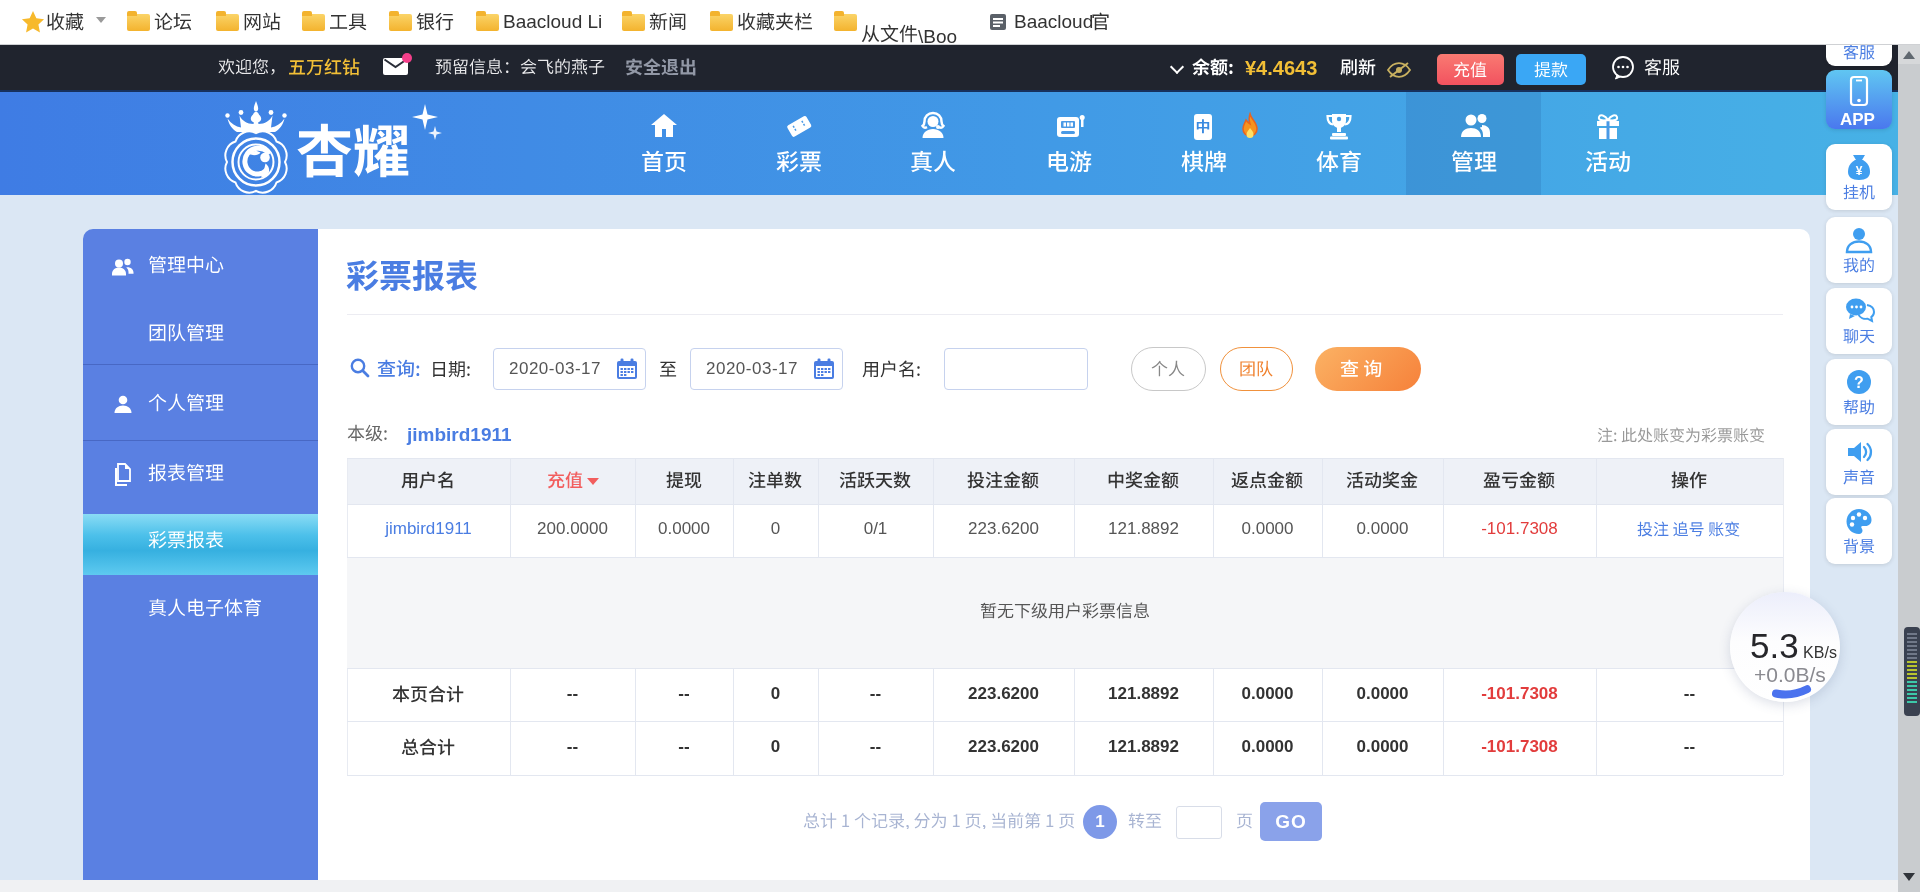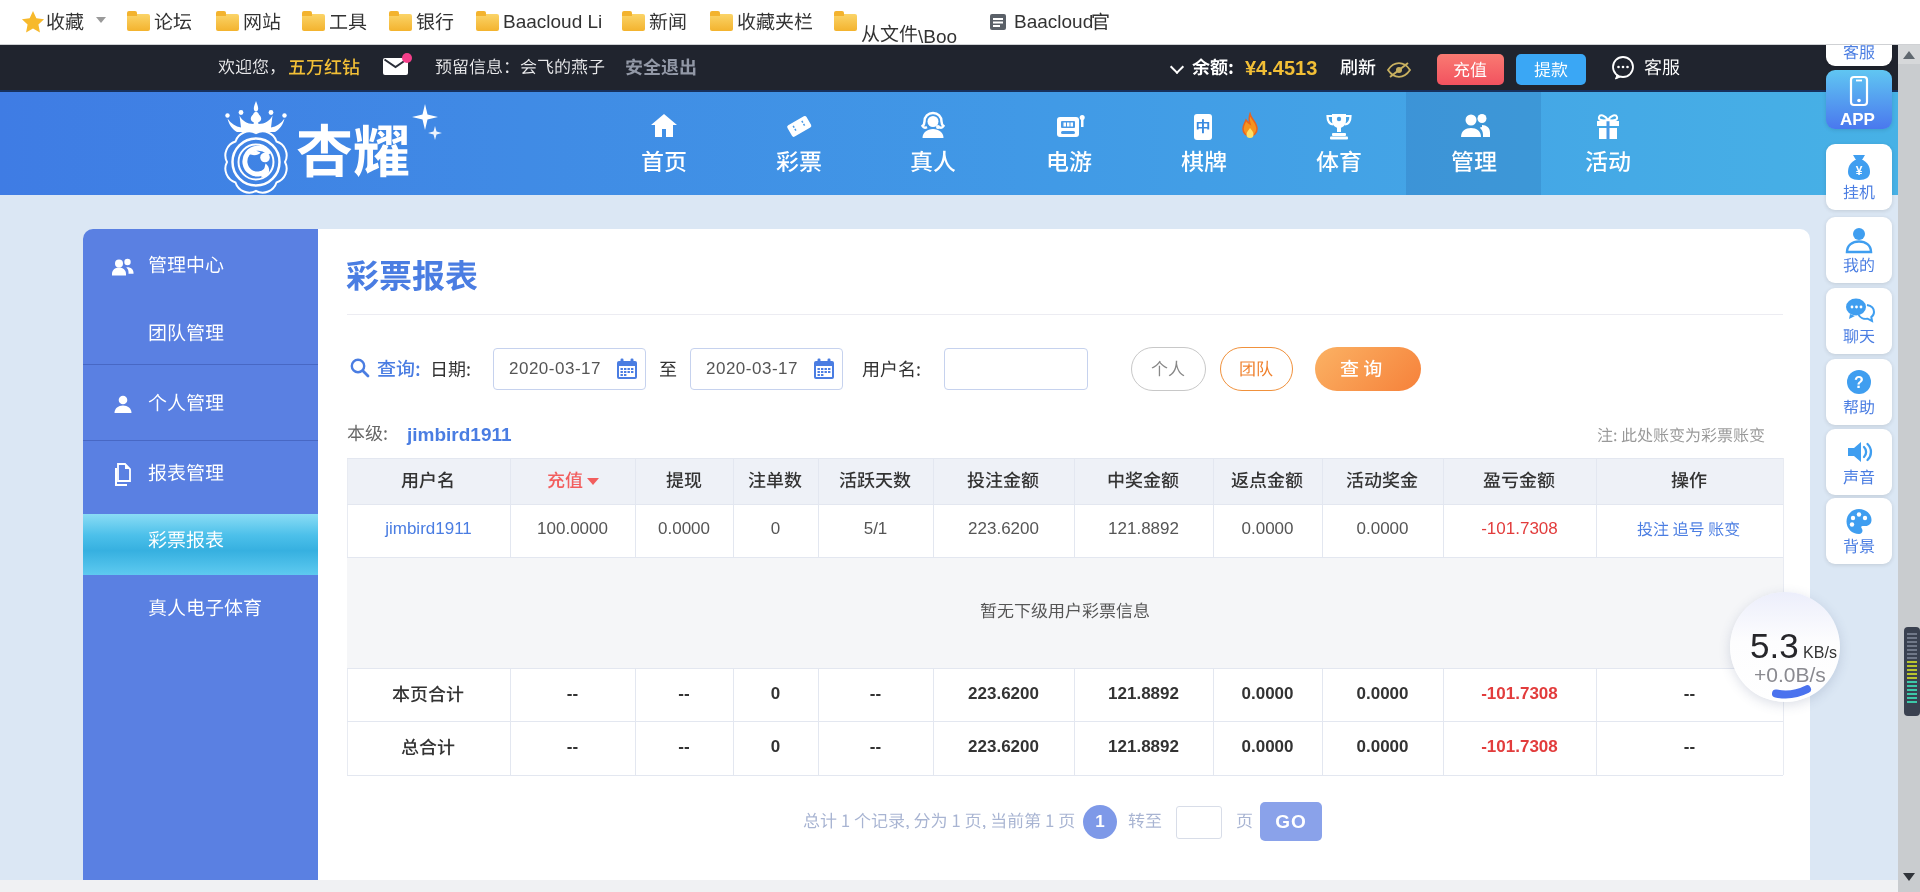--- a/index.html
+++ b/index.html
@@ -184,24 +184,24 @@
 <div class="abs" style="left:1346px;top:471px"><svg style="display:inline-block;vertical-align:baseline;" width="72" height="18" viewBox="0 -15.8 72 18.0">
       <path d="M1.6 -13.8C2.6 -13.2 4.2 -12.3 4.9 -11.8L5.9 -13.1C5.1 -13.6 3.6 -14.5 2.5 -15.0ZM0.7 -8.8C1.8 -8.2 3.3 -7.3 4.0 -6.8L5.0 -8.2C4.2 -8.7 2.7 -9.5 1.6 -10.0ZM1.1 0.1 2.5 1.3C3.6 -0.4 4.8 -2.6 5.7 -4.5L4.5 -5.6C3.4 -3.5 2.0 -1.2 1.1 0.1ZM5.8 -9.9V-8.3H10.9V-5.6H7.1V1.5H8.6V0.7H14.6V1.4H16.2V-5.6H12.5V-8.3H17.3V-9.9H12.5V-12.8C14.0 -13.0 15.4 -13.4 16.6 -13.8L15.2 -15.2C13.2 -14.4 9.7 -13.8 6.6 -13.5C6.8 -13.1 7.0 -12.5 7.1 -12.1C8.3 -12.2 9.6 -12.3 10.9 -12.5V-9.9ZM8.6 -0.8V-4.1H14.6V-0.8Z M19.5 -13.8V-12.2H26.5V-13.8ZM29.5 -14.9C29.5 -13.6 29.5 -12.4 29.4 -11.1H27.1V-9.5H29.4C29.2 -5.5 28.5 -2.0 26.1 0.2C26.6 0.5 27.1 1.1 27.4 1.5C30.0 -1.0 30.8 -5.0 31.0 -9.5H33.4C33.2 -3.4 33.0 -1.1 32.5 -0.6C32.3 -0.4 32.1 -0.3 31.8 -0.3C31.5 -0.3 30.6 -0.3 29.6 -0.4C29.9 0.1 30.1 0.8 30.2 1.2C31.1 1.3 32.1 1.3 32.6 1.2C33.2 1.2 33.6 1.0 34.0 0.4C34.6 -0.4 34.8 -3.0 35.1 -10.3C35.1 -10.6 35.1 -11.1 35.1 -11.1H31.1C31.1 -12.4 31.2 -13.6 31.2 -14.9ZM19.6 -0.6C20.1 -0.9 20.8 -1.1 25.6 -2.2L25.8 -1.2L27.3 -1.7C27.0 -2.9 26.2 -5.0 25.5 -6.6L24.2 -6.2C24.5 -5.4 24.8 -4.5 25.1 -3.7L21.3 -2.8C22.0 -4.4 22.6 -6.2 23.1 -8.0H26.9V-9.5H18.9V-8.0H21.3C20.9 -5.9 20.2 -3.9 19.9 -3.4C19.6 -2.7 19.4 -2.2 19.1 -2.1C19.3 -1.7 19.5 -0.9 19.6 -0.6Z M37.2 -13.6C37.8 -12.7 38.5 -11.6 38.8 -10.8L40.1 -11.6C39.8 -12.3 39.1 -13.4 38.4 -14.3ZM44.2 -6.2C44.1 -5.8 44.0 -5.4 44.0 -5.0H37.0V-3.5H43.5C42.7 -1.7 40.9 -0.5 36.7 0.1C37.0 0.4 37.4 1.1 37.5 1.5C42.0 0.8 44.0 -0.6 45.0 -2.6C46.4 -0.3 48.8 0.9 52.4 1.4C52.6 0.9 53.0 0.3 53.4 -0.1C49.9 -0.4 47.5 -1.5 46.3 -3.5H53.0V-5.0H45.7C45.8 -5.4 45.9 -5.8 45.9 -6.2ZM36.7 -8.7 37.4 -7.2 40.8 -9.1V-6.2H42.5V-15.2H40.8V-10.7C39.3 -9.9 37.8 -9.2 36.7 -8.7ZM46.7 -15.3C46.0 -13.9 44.5 -12.5 42.9 -11.7C43.2 -11.4 43.7 -10.8 44.0 -10.4C44.8 -10.9 45.6 -11.5 46.3 -12.2H51.0C50.5 -11.1 49.6 -10.2 48.5 -9.5C47.9 -10.1 47.1 -10.9 46.4 -11.5L45.2 -10.7C45.8 -10.2 46.6 -9.4 47.1 -8.8C45.9 -8.2 44.4 -7.9 42.8 -7.6C43.1 -7.3 43.5 -6.6 43.7 -6.2C48.2 -7.0 51.8 -8.9 53.2 -13.2L52.2 -13.7L51.9 -13.7H47.6C47.8 -14.0 48.1 -14.4 48.3 -14.7Z M57.4 -3.8C58.1 -2.8 58.8 -1.4 59.0 -0.6L60.5 -1.2C60.2 -2.1 59.5 -3.4 58.8 -4.4ZM67.0 -4.4C66.6 -3.4 65.8 -2.0 65.2 -1.1L66.5 -0.6C67.2 -1.4 68.0 -2.6 68.6 -3.8ZM62.9 -15.4C61.2 -12.7 57.9 -10.7 54.5 -9.7C54.9 -9.2 55.4 -8.6 55.6 -8.1C56.5 -8.4 57.4 -8.8 58.2 -9.2V-8.3H62.0V-6.1H56.1V-4.6H62.0V-0.5H55.2V1.0H70.8V-0.5H63.9V-4.6H69.9V-6.1H63.9V-8.3H67.7V-9.4C68.6 -8.9 69.5 -8.5 70.4 -8.2C70.7 -8.6 71.2 -9.3 71.6 -9.7C68.9 -10.5 65.8 -12.2 64.0 -14.0L64.5 -14.7ZM66.9 -9.9H59.4C60.8 -10.7 62.0 -11.7 63.0 -12.8C64.1 -11.7 65.4 -10.7 66.9 -9.9Z" fill="#333"></path>
     </svg></div>
 <div class="abs" style="left:1483px;top:471px"><svg style="display:inline-block;vertical-align:baseline;" width="72" height="18" viewBox="0 -15.8 72 18.0">
       <path d="M2.8 -4.8V-0.5H0.8V1.0H17.2V-0.5H15.2V-4.8ZM4.4 -0.5V-3.4H6.4V-0.5ZM7.9 -0.5V-3.4H10.0V-0.5ZM11.5 -0.5V-3.4H13.6V-0.5ZM5.2 -8.7C5.8 -8.4 6.5 -8.0 7.1 -7.6C6.4 -7.1 5.5 -6.6 4.5 -6.3C4.8 -6.1 5.3 -5.5 5.5 -5.1C6.6 -5.5 7.5 -6.1 8.3 -6.8C9.0 -6.4 9.6 -5.8 10.1 -5.4L11.1 -6.5C10.6 -6.9 10.0 -7.4 9.2 -7.9C9.9 -8.8 10.4 -9.9 10.7 -11.3L9.8 -11.6L9.5 -11.6H5.8C5.9 -12.0 6.0 -12.5 6.0 -13.0H11.8C11.6 -11.8 11.2 -10.6 11.0 -9.8H14.7C14.5 -8.1 14.3 -7.3 14.0 -7.0C13.9 -6.9 13.7 -6.9 13.4 -6.9C13.1 -6.9 12.2 -6.9 11.4 -7.0C11.6 -6.6 11.8 -6.0 11.9 -5.5C12.8 -5.5 13.6 -5.5 14.1 -5.5C14.7 -5.6 15.0 -5.7 15.4 -6.0C15.9 -6.5 16.2 -7.7 16.4 -10.5C16.5 -10.7 16.5 -11.2 16.5 -11.2H13.0C13.2 -12.2 13.5 -13.3 13.7 -14.4H1.4V-13.0H4.4C3.9 -9.8 2.8 -7.4 0.6 -6.0C0.9 -5.7 1.6 -5.1 1.8 -4.8C3.6 -6.1 4.7 -7.9 5.4 -10.3H8.9C8.7 -9.6 8.4 -9.1 8.0 -8.6C7.4 -9.0 6.8 -9.3 6.2 -9.6Z M20.2 -14.3V-12.7H33.8V-14.3ZM18.9 -10.0V-8.4H23.1C22.8 -6.8 22.4 -5.1 22.1 -3.9H31.4C31.1 -1.6 30.9 -0.5 30.5 -0.2C30.2 -0.0 30.0 0.0 29.5 0.0C28.9 0.0 27.3 -0.0 25.8 -0.1C26.2 0.3 26.5 1.0 26.5 1.5C27.9 1.5 29.3 1.6 30.0 1.5C30.9 1.5 31.4 1.4 31.9 0.9C32.6 0.3 32.9 -1.2 33.2 -4.7C33.2 -4.9 33.2 -5.4 33.2 -5.4H24.4C24.6 -6.4 24.8 -7.4 25.0 -8.4H35.0V-10.0Z M39.4 -3.8C40.1 -2.8 40.8 -1.4 41.0 -0.6L42.5 -1.2C42.2 -2.1 41.5 -3.4 40.8 -4.4ZM49.0 -4.4C48.6 -3.4 47.8 -2.0 47.2 -1.1L48.5 -0.6C49.2 -1.4 50.0 -2.6 50.6 -3.8ZM44.9 -15.4C43.2 -12.7 39.9 -10.7 36.5 -9.7C36.9 -9.2 37.4 -8.6 37.6 -8.1C38.5 -8.4 39.4 -8.8 40.2 -9.2V-8.3H44.0V-6.1H38.1V-4.6H44.0V-0.5H37.2V1.0H52.8V-0.5H45.9V-4.6H51.9V-6.1H45.9V-8.3H49.7V-9.4C50.6 -8.9 51.5 -8.5 52.4 -8.2C52.7 -8.6 53.2 -9.3 53.6 -9.7C50.9 -10.5 47.8 -12.2 46.0 -14.0L46.5 -14.7ZM48.9 -9.9H41.4C42.8 -10.7 44.0 -11.7 45.0 -12.8C46.1 -11.7 47.4 -10.7 48.9 -9.9Z M66.4 -8.7C66.3 -3.4 66.1 -1.0 62.1 0.4C62.4 0.7 62.8 1.2 63.0 1.6C67.4 0.0 67.7 -2.9 67.8 -8.7ZM67.3 -1.3C68.4 -0.5 69.9 0.7 70.7 1.5L71.6 0.3C70.8 -0.4 69.3 -1.6 68.2 -2.4ZM63.5 -10.9V-2.4H64.9V-9.6H69.2V-2.5H70.6V-10.9H67.3C67.5 -11.5 67.8 -12.1 68.0 -12.7H71.2V-14.1H63.3V-12.7H66.4C66.3 -12.1 66.0 -11.5 65.8 -10.9ZM57.7 -14.8C57.9 -14.4 58.1 -13.9 58.3 -13.4H55.0V-10.5H56.4V-12.1H61.4V-10.5H63.0V-13.4H60.1C59.9 -14.0 59.5 -14.6 59.3 -15.1ZM56.5 -7.3 57.7 -6.7C56.8 -6.1 55.7 -5.6 54.6 -5.3C54.8 -5.0 55.2 -4.2 55.2 -3.7L56.2 -4.1V1.4H57.7V0.8H60.5V1.3H62.0V-4.2H56.3C57.3 -4.6 58.3 -5.2 59.2 -5.9C60.3 -5.3 61.4 -4.7 62.0 -4.2L63.2 -5.4C62.5 -5.8 61.5 -6.4 60.4 -6.9C61.3 -7.8 62.0 -8.7 62.5 -9.8L61.6 -10.5L61.3 -10.4H58.7C58.9 -10.7 59.0 -11.0 59.2 -11.3L57.7 -11.6C57.1 -10.5 56.1 -9.1 54.6 -8.2C54.9 -8.0 55.3 -7.4 55.5 -7.1C56.4 -7.7 57.1 -8.4 57.7 -9.1H60.4C60.0 -8.6 59.5 -8.1 59.0 -7.6L57.6 -8.3ZM57.7 -0.5V-2.8H60.5V-0.5Z" fill="#333"></path>
     </svg></div>
 <div class="abs" style="left:1671px;top:471px"><svg style="display:inline-block;vertical-align:baseline;" width="36" height="18" viewBox="0 -15.8 36 18.0">
       <path d="M9.7 -13.2H13.5V-11.7H9.7ZM8.2 -14.5V-10.4H15.0V-14.5ZM7.8 -8.5H9.8V-6.8H7.8ZM13.4 -8.5H15.4V-6.8H13.4ZM2.7 -15.2V-11.7H0.8V-10.1H2.7V-6.4C1.9 -6.2 1.2 -5.9 0.6 -5.8L1.0 -4.1L2.7 -4.8V-0.4C2.7 -0.2 2.6 -0.1 2.4 -0.1C2.2 -0.1 1.7 -0.1 1.2 -0.1C1.4 0.3 1.6 1.0 1.6 1.4C2.6 1.4 3.2 1.3 3.7 1.1C4.1 0.8 4.3 0.4 4.3 -0.4V-5.3L6.0 -6.0L5.7 -7.5L4.3 -7.0V-10.1H5.9V-11.7H4.3V-15.2ZM6.2 -4.3V-2.9H9.9C8.7 -1.7 6.8 -0.7 5.0 -0.1C5.3 0.2 5.8 0.8 6.0 1.2C7.8 0.6 9.5 -0.5 10.8 -1.9V1.5H12.4V-1.9C13.5 -0.7 15.0 0.4 16.4 1.0C16.7 0.6 17.1 0.0 17.5 -0.3C15.9 -0.8 14.3 -1.8 13.3 -2.9H17.2V-4.3H12.4V-5.6H16.8V-9.7H12.0V-5.6H11.2V-9.7H6.5V-5.6H10.8V-4.3Z M27.4 -15.0C26.5 -12.4 25.1 -9.8 23.5 -8.1C23.9 -7.8 24.5 -7.2 24.8 -6.9C25.6 -7.9 26.5 -9.2 27.3 -10.6H28.3V1.5H30.0V-2.7H35.2V-4.3H30.0V-6.7H35.0V-8.3H30.0V-10.6H35.4V-12.2H28.1C28.4 -13.0 28.7 -13.8 29.0 -14.6ZM22.9 -15.1C21.9 -12.5 20.3 -9.8 18.5 -8.1C18.8 -7.7 19.3 -6.8 19.5 -6.4C20.0 -6.9 20.5 -7.5 21.0 -8.1V1.5H22.7V-10.8C23.4 -12.0 24.0 -13.3 24.5 -14.6Z" fill="#333"></path>
     </svg></div>
 <div class="abs" style="left:347px;top:519px;width:163px;text-align:center;font-size:17px;color:#4a7de2;font-weight:normal;letter-spacing:0">jimbird1911</div>
-<div class="abs" style="left:510px;top:519px;width:125px;text-align:center;font-size:17px;color:#555;font-weight:normal;letter-spacing:0">100.0000</div>
+<div class="abs" style="left:510px;top:519px;width:125px;text-align:center;font-size:17px;color:#555;font-weight:normal;letter-spacing:0">200.0000</div>
 <div class="abs" style="left:635px;top:519px;width:98px;text-align:center;font-size:17px;color:#555;font-weight:normal;letter-spacing:0">0.0000</div>
 <div class="abs" style="left:733px;top:519px;width:85px;text-align:center;font-size:17px;color:#555;font-weight:normal;letter-spacing:0">0</div>
-<div class="abs" style="left:818px;top:519px;width:115px;text-align:center;font-size:17px;color:#555;font-weight:normal;letter-spacing:0">5/1</div>
+<div class="abs" style="left:818px;top:519px;width:115px;text-align:center;font-size:17px;color:#555;font-weight:normal;letter-spacing:0">0/1</div>
 <div class="abs" style="left:933px;top:519px;width:141px;text-align:center;font-size:17px;color:#555;font-weight:normal;letter-spacing:0">223.6200</div>
 <div class="abs" style="left:1074px;top:519px;width:139px;text-align:center;font-size:17px;color:#555;font-weight:normal;letter-spacing:0">121.8892</div>
 <div class="abs" style="left:1213px;top:519px;width:109px;text-align:center;font-size:17px;color:#555;font-weight:normal;letter-spacing:0">0.0000</div>
 <div class="abs" style="left:1322px;top:519px;width:121px;text-align:center;font-size:17px;color:#555;font-weight:normal;letter-spacing:0">0.0000</div>
 <div class="abs" style="left:1443px;top:519px;width:153px;text-align:center;font-size:17px;color:#e23c3c;font-weight:normal;letter-spacing:0">-101.7308</div>
 <div class="abs" style="left:1637px;top:521px"><svg style="display:inline-block;vertical-align:baseline;" width="103" height="16" viewBox="0 -14.1 103 16.0">
       <path d="M2.9 -13.4V-10.2H0.7V-9.1H2.9V-5.6C2.0 -5.4 1.2 -5.1 0.5 -5.0L0.9 -3.8L2.9 -4.4V-0.2C2.9 -0.0 2.8 0.0 2.6 0.1C2.4 0.1 1.7 0.1 1.0 0.0C1.1 0.4 1.3 0.8 1.3 1.2C2.4 1.2 3.1 1.1 3.5 0.9C3.9 0.8 4.1 0.4 4.1 -0.2V-4.8L5.8 -5.3L5.6 -6.4L4.1 -5.9V-9.1H6.1V-10.2H4.1V-13.4ZM7.6 -12.9V-11.1C7.6 -10.0 7.3 -8.6 5.5 -7.6C5.7 -7.5 6.1 -7.0 6.3 -6.8C8.3 -7.9 8.7 -9.6 8.7 -11.1V-11.7H11.5V-9.2C11.5 -8.0 11.7 -7.5 12.9 -7.5C13.1 -7.5 14.0 -7.5 14.2 -7.5C14.5 -7.5 14.9 -7.5 15.1 -7.6C15.1 -7.9 15.0 -8.3 15.0 -8.6C14.8 -8.6 14.4 -8.5 14.2 -8.5C14.0 -8.5 13.2 -8.5 13.0 -8.5C12.7 -8.5 12.7 -8.7 12.7 -9.2V-12.9ZM12.6 -5.2C12.0 -4.0 11.1 -3.0 10.1 -2.2C9.1 -3.0 8.2 -4.1 7.6 -5.2ZM6.0 -6.4V-5.2H6.7L6.5 -5.2C7.1 -3.7 8.0 -2.5 9.1 -1.5C7.8 -0.7 6.3 -0.1 4.7 0.2C5.0 0.5 5.2 1.0 5.3 1.3C7.0 0.9 8.7 0.2 10.1 -0.7C11.3 0.2 12.8 0.9 14.6 1.3C14.7 1.0 15.1 0.5 15.3 0.2C13.7 -0.1 12.3 -0.7 11.1 -1.5C12.5 -2.6 13.6 -4.1 14.2 -6.1L13.4 -6.4L13.2 -6.4Z M17.5 -12.4C18.5 -11.9 19.9 -11.1 20.5 -10.6L21.2 -11.6C20.5 -12.1 19.2 -12.8 18.2 -13.2ZM16.7 -8.0C17.7 -7.5 19.0 -6.7 19.6 -6.2L20.3 -7.2C19.6 -7.7 18.3 -8.4 17.3 -8.8ZM17.1 0.3 18.1 1.1C19.1 -0.4 20.2 -2.4 21.1 -4.1L20.2 -4.9C19.3 -3.1 18.0 -0.9 17.1 0.3ZM24.8 -13.1C25.3 -12.3 25.9 -11.2 26.1 -10.4L27.3 -10.9C27.0 -11.6 26.4 -12.7 25.9 -13.5ZM21.3 -10.4V-9.2H25.6V-5.6H22.0V-4.5H25.6V-0.4H20.8V0.8H31.4V-0.4H26.8V-4.5H30.4V-5.6H26.8V-9.2H31.0V-10.4Z M36.8 -12.3C37.6 -11.5 38.7 -10.4 39.1 -9.8L40.1 -10.5C39.6 -11.2 38.5 -12.2 37.7 -12.9ZM41.9 -11.8V-1.4L43.0 -1.4H49.9V-6.0H43.0V-7.6H49.3V-11.8H45.7C45.9 -12.2 46.1 -12.8 46.4 -13.3L45.0 -13.5C44.9 -13.0 44.7 -12.4 44.5 -11.8ZM43.0 -10.8H48.1V-8.6H43.0ZM43.0 -5.0H48.7V-2.4H43.0ZM39.8 -7.8H36.3V-6.7H38.6V-1.5C37.9 -1.2 37.1 -0.6 36.3 0.1L37.1 1.2C37.9 0.3 38.7 -0.5 39.2 -0.5C39.5 -0.5 40.0 -0.1 40.6 0.3C41.6 0.8 43.0 1.0 44.8 1.0C46.5 1.0 49.4 0.9 50.8 0.8C50.8 0.5 51.0 -0.1 51.1 -0.4C49.4 -0.2 46.8 -0.1 44.9 -0.1C43.2 -0.1 41.8 -0.2 40.8 -0.8C40.4 -1.0 40.0 -1.3 39.8 -1.4Z M55.7 -11.7H63.4V-9.5H55.7ZM54.5 -12.8V-8.5H64.6V-12.8ZM52.6 -7.0V-5.9H55.9C55.6 -4.9 55.2 -3.8 54.8 -3.1H63.2C62.9 -1.2 62.6 -0.3 62.2 0.0C62.0 0.1 61.8 0.2 61.4 0.2C61.0 0.2 59.8 0.1 58.7 0.0C58.9 0.4 59.1 0.8 59.1 1.2C60.2 1.2 61.3 1.3 61.8 1.2C62.4 1.2 62.8 1.1 63.2 0.8C63.8 0.3 64.2 -0.9 64.6 -3.6C64.6 -3.8 64.6 -4.1 64.6 -4.1H56.6L57.2 -5.9H66.5V-7.0Z M74.6 -10.7V-6.1C74.6 -4.0 74.4 -1.1 71.8 0.5C72.0 0.6 72.3 1.0 72.4 1.2C75.2 -0.7 75.5 -3.7 75.5 -6.1V-10.7ZM75.2 -2.1C75.9 -1.2 76.8 0.0 77.1 0.8L77.9 0.1C77.5 -0.6 76.6 -1.8 75.9 -2.6ZM72.5 -12.7V-2.8H73.5V-11.7H76.6V-2.9H77.5V-12.7ZM84.6 -12.7C83.8 -11.1 82.5 -9.6 81.0 -8.6C81.3 -8.4 81.7 -7.9 81.9 -7.7C83.3 -8.8 84.8 -10.6 85.7 -12.4ZM79.2 1.4C79.4 1.2 79.9 1.0 83.0 -0.3C82.9 -0.6 82.9 -1.0 82.9 -1.4L80.5 -0.5V-6.1H81.8C82.5 -3.1 83.9 -0.5 85.8 0.9C86.0 0.6 86.4 0.2 86.6 0.0C84.8 -1.2 83.6 -3.5 82.9 -6.1H86.3V-7.2H80.5V-13.1H79.4V-7.2H78.0V-6.1H79.4V-0.7C79.4 -0.0 79.0 0.3 78.7 0.4C78.9 0.6 79.1 1.1 79.2 1.4Z M90.7 -10.1C90.3 -8.9 89.5 -7.8 88.6 -7.0C88.8 -6.9 89.3 -6.5 89.5 -6.4C90.4 -7.2 91.3 -8.5 91.8 -9.8ZM98.2 -9.5C99.2 -8.5 100.4 -7.2 100.9 -6.3L101.9 -7.0C101.3 -7.8 100.2 -9.1 99.1 -10.0ZM94.1 -13.3C94.4 -12.8 94.7 -12.3 94.9 -11.8H88.3V-10.7H92.7V-5.9H93.9V-10.7H96.4V-5.9H97.6V-10.7H102.0V-11.8H96.2C96.0 -12.3 95.6 -13.1 95.2 -13.6ZM89.3 -5.4V-4.4H90.6C91.4 -3.1 92.6 -2.0 94.0 -1.2C92.2 -0.5 90.1 -0.0 88.0 0.3C88.2 0.5 88.5 1.0 88.6 1.3C90.9 0.9 93.2 0.4 95.2 -0.5C97.0 0.4 99.3 1.0 101.8 1.3C101.9 1.0 102.2 0.5 102.5 0.3C100.2 0.0 98.1 -0.5 96.4 -1.2C98.0 -2.1 99.4 -3.4 100.3 -4.9L99.6 -5.5L99.4 -5.4ZM91.9 -4.4H98.5C97.7 -3.3 96.5 -2.4 95.2 -1.7C93.8 -2.4 92.7 -3.3 91.9 -4.4Z" fill="#4a7de2"></path>
     </svg></div>
 <div class="abs" style="left:980px;top:602px"><svg style="display:inline-block;vertical-align:baseline;" width="170" height="17" viewBox="0 -15.0 170 17.0">
       <path d="M9.6 -13.1V-10.6C9.6 -9.2 9.5 -7.4 8.4 -6.0C8.7 -5.9 9.1 -5.5 9.4 -5.3C10.3 -6.5 10.6 -8.0 10.7 -9.4H13.0V-5.4H14.2V-9.4H16.2V-10.5H10.7V-10.6V-12.3C12.5 -12.4 14.4 -12.7 15.7 -13.1L15.0 -14.0C13.7 -13.6 11.5 -13.3 9.6 -13.1ZM4.2 -1.7H12.8V-0.3H4.2ZM4.2 -2.6V-4.0H12.8V-2.6ZM3.0 -5.0V1.4H4.2V0.8H12.8V1.3H14.1V-5.0ZM0.9 -7.5 1.0 -6.4 4.9 -6.9V-5.3H6.1V-7.0L8.7 -7.3L8.7 -8.3L6.1 -8.0V-9.3H8.8V-10.3H6.1V-11.4H4.9V-10.3H2.8C3.2 -10.9 3.7 -11.5 4.1 -12.1H8.8V-13.1H4.8L5.3 -14.0L4.0 -14.3C3.8 -13.9 3.6 -13.5 3.4 -13.1H0.9V-12.1H2.8C2.4 -11.6 2.1 -11.1 2.0 -10.9C1.7 -10.5 1.4 -10.3 1.1 -10.2C1.3 -9.9 1.4 -9.3 1.5 -9.0C1.7 -9.2 2.2 -9.3 2.9 -9.3H4.9V-7.9Z M18.9 -13.1V-11.9H24.6C24.5 -10.7 24.5 -9.4 24.3 -8.1H17.9V-6.9H24.0C23.3 -3.9 21.7 -1.2 17.7 0.3C18.0 0.6 18.4 1.0 18.5 1.4C22.9 -0.4 24.6 -3.5 25.3 -6.9H25.7V-1.0C25.7 0.5 26.2 1.0 27.9 1.0C28.3 1.0 30.7 1.0 31.1 1.0C32.7 1.0 33.2 0.3 33.3 -2.5C32.9 -2.6 32.4 -2.8 32.1 -3.0C32.0 -0.7 31.9 -0.3 31.0 -0.3C30.5 -0.3 28.5 -0.3 28.1 -0.3C27.2 -0.3 27.0 -0.4 27.0 -1.0V-6.9H33.2V-8.1H25.6C25.7 -9.4 25.8 -10.7 25.9 -11.9H32.2V-13.1Z M34.9 -13.0V-11.7H41.5V1.3H42.8V-7.7C44.8 -6.6 47.1 -5.2 48.3 -4.2L49.2 -5.4C47.8 -6.4 45.1 -8.0 43.1 -9.0L42.8 -8.7V-11.7H50.1V-13.0Z M51.7 -1.0 52.0 0.3C53.6 -0.3 55.8 -1.1 57.8 -1.9L57.5 -3.0C55.4 -2.2 53.2 -1.4 51.7 -1.0ZM57.8 -13.2V-12.0H59.7C59.5 -6.5 58.9 -2.1 56.6 0.6C56.9 0.8 57.5 1.2 57.7 1.4C59.2 -0.5 60.0 -3.0 60.4 -6.0C61.0 -4.6 61.7 -3.3 62.6 -2.2C61.5 -1.1 60.3 -0.2 59.0 0.4C59.3 0.6 59.7 1.1 59.9 1.4C61.1 0.8 62.3 -0.1 63.3 -1.2C64.3 -0.2 65.3 0.7 66.6 1.3C66.7 1.0 67.1 0.5 67.4 0.3C66.2 -0.3 65.1 -1.1 64.1 -2.2C65.3 -3.8 66.2 -5.8 66.7 -8.3L65.9 -8.6L65.7 -8.5H64.0C64.4 -9.9 64.9 -11.7 65.3 -13.2ZM61.0 -12.0H63.7C63.3 -10.4 62.8 -8.6 62.3 -7.4H65.3C64.8 -5.8 64.2 -4.4 63.3 -3.2C62.2 -4.7 61.3 -6.6 60.7 -8.5C60.8 -9.6 60.9 -10.8 61.0 -12.0ZM51.9 -7.2C52.2 -7.3 52.6 -7.4 54.8 -7.7C54.0 -6.6 53.3 -5.7 53.0 -5.3C52.4 -4.7 52.0 -4.2 51.6 -4.2C51.8 -3.9 52.0 -3.3 52.0 -3.0C52.4 -3.3 53.0 -3.5 57.5 -4.9C57.5 -5.1 57.4 -5.6 57.4 -5.9L54.1 -5.0C55.4 -6.5 56.6 -8.3 57.7 -10.1L56.6 -10.7C56.3 -10.1 55.9 -9.5 55.5 -8.8L53.3 -8.6C54.3 -10.1 55.3 -12.0 56.1 -13.8L54.9 -14.3C54.2 -12.2 52.9 -10.0 52.5 -9.4C52.1 -8.9 51.9 -8.5 51.5 -8.4C51.7 -8.1 51.9 -7.4 51.9 -7.2Z M70.6 -13.1V-6.9C70.6 -4.5 70.4 -1.5 68.5 0.6C68.8 0.8 69.3 1.2 69.5 1.4C70.8 0.0 71.4 -2.0 71.7 -3.9H75.9V1.2H77.2V-3.9H81.8V-0.4C81.8 -0.1 81.7 0.0 81.4 0.1C81.0 0.1 79.9 0.1 78.7 0.0C78.9 0.4 79.1 0.9 79.1 1.3C80.7 1.3 81.7 1.3 82.3 1.1C82.9 0.9 83.1 0.5 83.1 -0.4V-13.1ZM71.9 -11.9H75.9V-9.1H71.9ZM81.8 -11.9V-9.1H77.2V-11.9ZM71.9 -7.9H75.9V-5.1H71.8C71.8 -5.7 71.9 -6.3 71.9 -6.9ZM81.8 -7.9V-5.1H77.2V-7.9Z M89.2 -10.5H98.1V-7.0H89.2L89.2 -7.9ZM92.5 -14.0C92.8 -13.3 93.2 -12.3 93.4 -11.6H87.9V-7.9C87.9 -5.4 87.7 -1.8 85.6 0.7C85.9 0.8 86.4 1.2 86.7 1.5C88.3 -0.6 88.9 -3.4 89.1 -5.8H98.1V-4.7H99.4V-11.6H94.0L94.8 -11.9C94.6 -12.5 94.1 -13.6 93.7 -14.4Z M110.9 -14.1C109.0 -13.5 105.6 -13.1 102.8 -12.8C103.0 -12.5 103.2 -12.1 103.2 -11.8C106.0 -12.0 109.5 -12.4 111.7 -13.0ZM103.3 -10.6C104.0 -9.8 104.6 -8.7 104.8 -7.9L105.9 -8.4C105.6 -9.1 105.0 -10.3 104.3 -11.1ZM106.4 -11.2C106.8 -10.4 107.3 -9.3 107.5 -8.5L108.5 -8.9C108.4 -9.6 107.9 -10.7 107.4 -11.6ZM110.4 -11.6C110.1 -10.6 109.4 -9.2 108.9 -8.3L109.9 -7.9C110.4 -8.8 111.1 -10.1 111.7 -11.3ZM116.4 -14.0C115.4 -12.7 113.6 -11.3 112.1 -10.5C112.4 -10.3 112.8 -9.9 113.0 -9.6C114.6 -10.5 116.5 -12.0 117.6 -13.5ZM116.9 -9.3C115.8 -7.9 113.8 -6.5 112.2 -5.7C112.5 -5.4 112.9 -5.0 113.1 -4.7C114.9 -5.7 116.8 -7.2 118.1 -8.8ZM117.2 -4.5C116.0 -2.5 113.7 -0.7 111.2 0.3C111.6 0.6 111.9 1.0 112.1 1.4C114.7 0.2 117.1 -1.7 118.5 -4.0ZM108.2 -5.3H108.2L108.2 -5.3ZM106.9 -8.3V-6.5H103.0V-5.3H106.6C105.6 -3.6 103.9 -1.9 102.5 -1.0C102.7 -0.7 103.1 -0.2 103.2 0.1C104.5 -0.8 105.9 -2.3 106.9 -3.8V1.3H108.2V-4.1C109.2 -3.3 110.1 -2.2 110.6 -1.4L111.5 -2.3C110.9 -3.1 109.7 -4.4 108.4 -5.3H111.7V-6.5H108.2V-8.3Z M130.0 -1.8C131.4 -1.0 133.2 0.2 134.0 1.0L135.0 0.2C134.1 -0.6 132.3 -1.7 130.9 -2.5ZM122.0 -6.2V-5.2H133.1V-6.2ZM123.6 -2.5C122.7 -1.4 121.2 -0.4 119.7 0.2C120.0 0.4 120.5 0.9 120.7 1.1C122.1 0.3 123.8 -0.9 124.8 -2.1ZM119.9 -4.0V-2.9H126.9V-0.0C126.9 0.2 126.8 0.2 126.6 0.2C126.3 0.3 125.5 0.3 124.6 0.2C124.7 0.6 124.9 1.0 125.0 1.4C126.2 1.4 127.0 1.4 127.5 1.2C128.0 1.0 128.2 0.7 128.2 0.0V-2.9H135.1V-4.0ZM121.1 -11.2V-7.3H134.0V-11.2H130.0V-12.5H134.8V-13.6H120.1V-12.5H124.9V-11.2ZM126.1 -12.5H128.8V-11.2H126.1ZM122.3 -10.3H124.9V-8.3H122.3ZM126.1 -10.3H128.8V-8.3H126.1ZM130.0 -10.3H132.7V-8.3H130.0Z M142.5 -9.0V-8.0H150.8V-9.0ZM142.5 -6.6V-5.6H150.8V-6.6ZM141.3 -11.5V-10.4H152.1V-11.5ZM145.2 -13.9C145.7 -13.1 146.2 -12.2 146.4 -11.6L147.5 -12.1C147.3 -12.7 146.8 -13.6 146.3 -14.3ZM142.3 -4.1V1.4H143.4V0.7H149.8V1.3H150.9V-4.1ZM143.4 -0.4V-3.1H149.8V-0.4ZM140.4 -14.2C139.5 -11.6 138.1 -9.1 136.5 -7.4C136.8 -7.1 137.1 -6.5 137.3 -6.2C137.8 -6.9 138.4 -7.6 138.9 -8.4V1.4H140.0V-10.5C140.6 -11.6 141.1 -12.7 141.5 -13.9Z M157.5 -9.4H165.4V-8.0H157.5ZM157.5 -7.0H165.4V-5.6H157.5ZM157.5 -11.7H165.4V-10.3H157.5ZM157.5 -3.4V-0.7C157.5 0.7 158.0 1.1 160.0 1.1C160.4 1.1 163.4 1.1 163.9 1.1C165.5 1.1 165.9 0.5 166.1 -1.6C165.8 -1.7 165.2 -1.9 164.9 -2.1C164.8 -0.4 164.7 -0.1 163.8 -0.1C163.1 -0.1 160.5 -0.1 160.0 -0.1C158.9 -0.1 158.7 -0.2 158.7 -0.7V-3.4ZM166.0 -3.3C166.8 -2.2 167.6 -0.7 167.9 0.2L169.1 -0.3C168.7 -1.3 167.9 -2.7 167.1 -3.7ZM155.5 -3.5C155.1 -2.4 154.4 -0.9 153.8 0.0L154.9 0.6C155.6 -0.4 156.2 -1.9 156.6 -3.0ZM160.1 -4.1C161.0 -3.3 162.0 -2.1 162.4 -1.4L163.4 -2.0C163.0 -2.8 162.0 -3.8 161.1 -4.6H166.7V-12.7H161.6C161.9 -13.1 162.1 -13.7 162.4 -14.2L160.9 -14.5C160.8 -14.0 160.5 -13.3 160.3 -12.7H156.3V-4.6H161.0Z" fill="#555"></path>
@@ -315,21 +315,21 @@
 <div style="position:absolute;left:435px;top:58px;z-index:21"><svg style="display:inline-block;vertical-align:baseline;" width="170" height="17" viewBox="0 -15.0 170 17.0">
       <path d="M11.4 -8.4V-5.0C11.4 -3.3 11.0 -1.0 7.0 0.4C7.3 0.6 7.6 1.0 7.8 1.3C12.1 -0.3 12.6 -2.9 12.6 -5.0V-8.4ZM12.3 -1.5C13.4 -0.6 14.8 0.6 15.4 1.3L16.3 0.4C15.6 -0.3 14.2 -1.5 13.2 -2.3ZM1.5 -10.3C2.5 -9.6 3.9 -8.7 4.8 -8.0H0.6V-6.9H3.5V-0.2C3.5 0.1 3.4 0.1 3.1 0.1C2.9 0.1 2.1 0.1 1.2 0.1C1.4 0.5 1.6 1.0 1.6 1.3C2.8 1.3 3.6 1.3 4.0 1.1C4.5 0.9 4.7 0.5 4.7 -0.1V-6.9H6.5C6.2 -5.9 5.8 -5.0 5.5 -4.4L6.5 -4.1C7.0 -5.0 7.5 -6.5 7.9 -7.8L7.1 -8.0L7.0 -8.0H5.8L6.1 -8.4C5.7 -8.7 5.2 -9.1 4.6 -9.6C5.6 -10.5 6.7 -11.8 7.4 -13.0L6.6 -13.5L6.4 -13.5H1.0V-12.3H5.6C5.0 -11.6 4.4 -10.7 3.7 -10.2L2.2 -11.2ZM8.5 -10.7V-2.6H9.7V-9.5H14.4V-2.6H15.6V-10.7H12.3L12.9 -12.4H16.3V-13.5H7.9V-12.4H11.5C11.4 -11.8 11.2 -11.2 11.1 -10.7Z M21.1 -2.1H24.9V-0.3H21.1ZM21.1 -3.1V-4.7H24.9V-3.1ZM30.0 -2.1V-0.3H26.1V-2.1ZM30.0 -3.1H26.1V-4.7H30.0ZM19.9 -5.8V1.4H21.1V0.7H30.0V1.3H31.3V-5.8ZM25.5 -13.3V-12.2H27.5C27.3 -9.9 26.6 -8.2 24.4 -7.2C24.7 -7.0 25.0 -6.5 25.1 -6.3C27.7 -7.5 28.4 -9.5 28.7 -12.2H31.3C31.2 -9.4 31.0 -8.3 30.8 -8.0C30.7 -7.8 30.5 -7.8 30.3 -7.8C30.0 -7.8 29.3 -7.8 28.6 -7.9C28.7 -7.5 28.9 -7.1 28.9 -6.7C29.7 -6.7 30.4 -6.7 30.8 -6.7C31.3 -6.8 31.6 -6.9 31.8 -7.2C32.2 -7.7 32.4 -9.1 32.6 -12.8C32.6 -13.0 32.6 -13.3 32.6 -13.3ZM19.0 -6.7C19.3 -6.9 19.9 -7.1 23.7 -8.1C23.9 -7.8 24.0 -7.4 24.1 -7.1L25.2 -7.6C24.9 -8.6 24.0 -10.1 23.2 -11.3L22.2 -10.9C22.5 -10.3 22.9 -9.7 23.2 -9.1L20.2 -8.4V-12.1C21.8 -12.4 23.4 -12.8 24.7 -13.3L23.8 -14.3C22.6 -13.7 20.7 -13.2 19.0 -12.8V-9.1C19.0 -8.3 18.6 -7.9 18.3 -7.7C18.5 -7.4 18.9 -7.0 19.0 -6.7Z M40.5 -9.0V-8.0H48.8V-9.0ZM40.5 -6.6V-5.6H48.8V-6.6ZM39.3 -11.5V-10.4H50.1V-11.5ZM43.2 -13.9C43.7 -13.1 44.2 -12.2 44.4 -11.6L45.5 -12.1C45.3 -12.7 44.8 -13.6 44.3 -14.3ZM40.3 -4.1V1.4H41.4V0.7H47.8V1.3H48.9V-4.1ZM41.4 -0.4V-3.1H47.8V-0.4ZM38.4 -14.2C37.5 -11.6 36.1 -9.1 34.5 -7.4C34.8 -7.1 35.1 -6.5 35.3 -6.2C35.8 -6.9 36.4 -7.6 36.9 -8.4V1.4H38.0V-10.5C38.6 -11.6 39.1 -12.7 39.5 -13.9Z M55.5 -9.4H63.4V-8.0H55.5ZM55.5 -7.0H63.4V-5.6H55.5ZM55.5 -11.7H63.4V-10.3H55.5ZM55.5 -3.4V-0.7C55.5 0.7 56.0 1.1 58.0 1.1C58.4 1.1 61.4 1.1 61.9 1.1C63.5 1.1 63.9 0.5 64.1 -1.6C63.8 -1.7 63.2 -1.9 62.9 -2.1C62.8 -0.4 62.7 -0.1 61.8 -0.1C61.1 -0.1 58.5 -0.1 58.0 -0.1C56.9 -0.1 56.7 -0.2 56.7 -0.7V-3.4ZM64.0 -3.3C64.8 -2.2 65.6 -0.7 65.9 0.2L67.1 -0.3C66.7 -1.3 65.9 -2.7 65.1 -3.7ZM53.5 -3.5C53.1 -2.4 52.4 -0.9 51.8 0.0L52.9 0.6C53.6 -0.4 54.2 -1.9 54.6 -3.0ZM58.1 -4.1C59.0 -3.3 60.0 -2.1 60.4 -1.4L61.4 -2.0C61.0 -2.8 60.0 -3.8 59.1 -4.6H64.7V-12.7H59.6C59.9 -13.1 60.1 -13.7 60.4 -14.2L58.9 -14.5C58.8 -14.0 58.5 -13.3 58.3 -12.7H54.3V-4.6H59.0Z M72.2 -8.3C72.9 -8.3 73.5 -8.8 73.5 -9.5C73.5 -10.3 72.9 -10.8 72.2 -10.8C71.6 -10.8 71.0 -10.3 71.0 -9.5C71.0 -8.8 71.6 -8.3 72.2 -8.3ZM72.2 0.1C72.9 0.1 73.5 -0.4 73.5 -1.2C73.5 -2.0 72.9 -2.5 72.2 -2.5C71.6 -2.5 71.0 -2.0 71.0 -1.2C71.0 -0.4 71.6 0.1 72.2 0.1Z M87.7 1.0C88.3 0.7 89.3 0.7 98.3 -0.1C98.7 0.4 99.0 0.9 99.2 1.3L100.4 0.6C99.6 -0.6 98.0 -2.5 96.5 -3.8L95.4 -3.2C96.1 -2.6 96.8 -1.9 97.4 -1.2L89.6 -0.6C90.8 -1.7 92.1 -3.1 93.1 -4.5H100.6V-5.7H86.5V-4.5H91.4C90.3 -3.0 89.0 -1.6 88.5 -1.2C88.0 -0.7 87.6 -0.4 87.2 -0.3C87.4 0.0 87.6 0.7 87.7 1.0ZM93.6 -14.3C92.0 -12.0 89.0 -9.8 85.7 -8.4C86.0 -8.2 86.5 -7.7 86.6 -7.3C87.6 -7.8 88.6 -8.3 89.5 -8.9V-7.8H97.6V-9.0H89.7C91.2 -10.0 92.5 -11.0 93.6 -12.2C94.6 -11.2 96.0 -10.0 97.6 -9.0C98.5 -8.4 99.5 -7.9 100.5 -7.5C100.7 -7.9 101.1 -8.4 101.4 -8.7C98.6 -9.6 95.8 -11.5 94.3 -13.1L94.8 -13.8Z M116.7 -12.0C115.8 -11.0 114.5 -9.7 113.3 -8.7C113.3 -10.1 113.2 -11.6 113.2 -13.3H103.1V-12.0H111.9C112.1 -4.0 112.9 0.9 116.6 0.9C117.8 0.9 118.2 0.0 118.3 -2.7C118.0 -2.8 117.6 -3.1 117.3 -3.4C117.3 -1.5 117.1 -0.4 116.6 -0.4C114.8 -0.4 113.9 -2.9 113.5 -7.0C114.9 -6.2 116.5 -5.1 117.4 -4.4L118.0 -5.4C117.2 -6.1 115.5 -7.1 114.1 -7.9C115.3 -8.9 116.7 -10.2 117.8 -11.4Z M128.4 -7.2C129.3 -6.0 130.5 -4.2 131.0 -3.2L132.1 -3.9C131.5 -4.9 130.3 -6.5 129.4 -7.8ZM123.1 -14.3C122.9 -13.5 122.7 -12.4 122.4 -11.5H120.5V0.9H121.7V-0.4H126.4V-11.5H123.6C123.8 -12.3 124.2 -13.2 124.5 -14.1ZM121.7 -10.4H125.2V-6.8H121.7ZM121.7 -1.6V-5.7H125.2V-1.6ZM129.2 -14.3C128.6 -12.0 127.7 -9.7 126.5 -8.1C126.8 -8.0 127.4 -7.6 127.6 -7.4C128.2 -8.2 128.7 -9.3 129.2 -10.4H133.6C133.3 -3.6 133.1 -1.0 132.5 -0.4C132.3 -0.2 132.1 -0.1 131.8 -0.1C131.4 -0.1 130.4 -0.1 129.3 -0.2C129.5 0.1 129.7 0.6 129.7 1.0C130.6 1.1 131.6 1.1 132.2 1.0C132.8 1.0 133.2 0.8 133.6 0.3C134.3 -0.5 134.5 -3.1 134.8 -10.9C134.8 -11.1 134.8 -11.6 134.8 -11.6H129.7C129.9 -12.4 130.2 -13.2 130.4 -14.1Z M143.2 -7.4H145.7V-4.5H143.2ZM142.2 -8.4V-3.5H146.8V-8.4ZM141.9 -2.0C142.1 -1.0 142.2 0.4 142.2 1.2L143.5 1.0C143.5 0.2 143.3 -1.1 143.0 -2.1ZM145.3 -2.0C145.8 -1.0 146.2 0.4 146.4 1.2L147.6 1.0C147.5 0.1 147.0 -1.2 146.5 -2.2ZM148.8 -2.1C149.7 -1.0 150.7 0.5 151.1 1.4L152.3 0.9C151.9 -0.1 150.9 -1.5 150.0 -2.6ZM138.8 -2.5C138.4 -1.2 137.6 0.1 136.7 0.8L137.9 1.3C138.8 0.5 139.6 -0.9 140.0 -2.2ZM141.5 -14.3V-12.9H136.9V-11.8H141.5V-9.4H147.4V-11.8H152.2V-12.9H147.4V-14.3H146.2V-12.9H142.6V-14.3ZM146.2 -11.8V-10.4H142.6V-11.8ZM136.9 -4.4 137.1 -3.3 139.8 -4.2V-2.9H140.9V-9.8H139.8V-8.4H137.2V-7.3H139.8V-5.3C138.7 -4.9 137.6 -4.6 136.9 -4.4ZM151.1 -8.8C150.7 -8.3 149.9 -7.9 149.1 -7.4V-9.8H148.0V-4.6C148.0 -3.5 148.2 -3.1 149.4 -3.1C149.6 -3.1 150.6 -3.1 150.8 -3.1C151.7 -3.1 152.0 -3.6 152.2 -5.4C151.8 -5.5 151.4 -5.7 151.1 -5.9C151.1 -4.4 151.0 -4.2 150.7 -4.2C150.5 -4.2 149.7 -4.2 149.5 -4.2C149.2 -4.2 149.1 -4.2 149.1 -4.7V-6.3C150.1 -6.8 151.2 -7.3 152.0 -7.9Z M160.9 -9.2V-6.7H153.9V-5.4H160.9V-0.3C160.9 -0.0 160.8 0.1 160.4 0.1C160.1 0.1 158.8 0.1 157.4 0.0C157.6 0.4 157.9 1.0 158.0 1.4C159.6 1.4 160.7 1.3 161.3 1.1C162.0 0.9 162.2 0.5 162.2 -0.3V-5.4H169.2V-6.7H162.2V-8.5C164.2 -9.5 166.4 -11.1 167.8 -12.5L166.9 -13.2L166.6 -13.1H155.6V-11.9H165.2C164.0 -10.9 162.3 -9.8 160.9 -9.2Z" fill="#e8e8ea"></path>
     </svg></div>
 <div style="position:absolute;left:625px;top:58px;z-index:21"><svg style="display:inline-block;vertical-align:baseline;" width="72" height="18" viewBox="0 -15.8 72 18.0">
       <path d="M7.0 -14.8C7.2 -14.4 7.5 -13.9 7.7 -13.4H1.4V-9.3H3.6V-11.3H14.3V-9.3H16.6V-13.4H10.3C10.0 -14.0 9.6 -14.7 9.3 -15.4ZM11.3 -6.3C10.8 -5.2 10.2 -4.4 9.4 -3.6C8.5 -4.0 7.5 -4.4 6.5 -4.7C6.8 -5.2 7.1 -5.7 7.5 -6.3ZM3.1 -3.8C4.4 -3.3 5.9 -2.8 7.4 -2.2C5.7 -1.3 3.6 -0.7 1.1 -0.4C1.5 0.1 2.2 1.1 2.4 1.6C5.3 1.0 7.8 0.2 9.8 -1.2C11.9 -0.2 13.9 0.8 15.2 1.7L16.9 -0.2C15.6 -1.0 13.7 -1.9 11.6 -2.8C12.5 -3.7 13.2 -4.9 13.8 -6.3H17.0V-8.3H8.6C9.0 -9.0 9.3 -9.8 9.6 -10.5L7.2 -11.0C6.9 -10.1 6.4 -9.2 6.0 -8.3H1.1V-6.3H4.8C4.2 -5.4 3.7 -4.6 3.2 -3.9Z M26.6 -15.5C24.8 -12.6 21.5 -10.3 18.3 -9.0C18.8 -8.5 19.5 -7.7 19.8 -7.2C20.3 -7.5 20.9 -7.8 21.5 -8.1V-6.9H25.9V-4.8H21.7V-2.9H25.9V-0.7H19.4V1.2H34.8V-0.7H28.1V-2.9H32.4V-4.8H28.1V-6.9H32.6V-8.0C33.1 -7.7 33.7 -7.4 34.3 -7.1C34.6 -7.7 35.2 -8.4 35.7 -8.9C32.9 -10.2 30.4 -11.8 28.2 -14.1L28.5 -14.6ZM22.6 -8.8C24.2 -9.8 25.7 -11.1 27.0 -12.5C28.4 -11.0 29.8 -9.8 31.4 -8.8Z M37.0 -13.5C38.0 -12.7 39.1 -11.4 39.6 -10.5L41.4 -11.9C40.8 -12.7 39.6 -13.9 38.6 -14.7ZM49.6 -10.3V-9.3H45.1V-10.3ZM49.6 -11.9H45.1V-12.9H49.6ZM43.0 -1.5C43.4 -1.7 44.1 -2.0 47.8 -2.8C47.8 -3.2 47.7 -4.0 47.7 -4.6L45.1 -4.1V-7.5H51.0C50.5 -7.1 49.8 -6.6 49.2 -6.1C48.6 -6.6 48.0 -7.0 47.5 -7.4L46.1 -6.3C47.9 -4.9 50.2 -3.0 51.2 -1.6L52.8 -2.9C52.2 -3.5 51.4 -4.2 50.6 -5.0C51.4 -5.4 52.3 -6.0 53.1 -6.5L51.7 -7.7V-14.7H42.9V-4.8C42.9 -3.9 42.4 -3.4 42.0 -3.1C42.3 -2.8 42.8 -2.0 43.0 -1.5ZM40.9 -8.9H36.8V-6.9H38.9V-2.0C38.1 -1.7 37.2 -1.0 36.4 -0.3L37.7 1.5C38.6 0.5 39.5 -0.5 40.1 -0.5C40.6 -0.5 41.2 -0.0 42.0 0.4C43.4 1.0 44.9 1.3 47.1 1.3C48.9 1.3 51.8 1.2 53.0 1.1C53.0 0.5 53.3 -0.5 53.5 -1.0C51.8 -0.8 49.0 -0.6 47.2 -0.6C45.3 -0.6 43.6 -0.8 42.4 -1.4C41.7 -1.7 41.3 -2.0 40.9 -2.1Z M55.5 -6.2V0.6H68.0V1.6H70.4V-6.2H68.0V-1.5H64.1V-7.2H69.7V-13.8H67.2V-9.3H64.1V-15.3H61.7V-9.3H58.8V-13.8H56.5V-7.2H61.7V-1.5H58.0V-6.2Z" fill="#9298a6"></path>
     </svg></div>
 <div class="abs" style="left:1172px;top:62px;z-index:21;width:10px;height:10px;border-left:2px solid #fff;border-bottom:2px solid #fff;transform:rotate(-45deg)"></div>
 <div style="position:absolute;left:1192px;top:58px;z-index:21"><svg style="display:inline-block;vertical-align:baseline;" width="42" height="18" viewBox="0 -15.8 42 18.0">
       <path d="M11.3 -2.6C12.6 -1.5 14.2 0.1 14.9 1.1L16.9 -0.1C16.1 -1.2 14.4 -2.6 13.1 -3.7ZM4.4 -3.6C3.5 -2.4 2.1 -1.2 0.8 -0.4C1.3 -0.0 2.1 0.7 2.4 1.1C3.8 0.1 5.4 -1.4 6.4 -2.9ZM8.9 -15.5C6.9 -12.9 3.4 -10.7 0.3 -9.5C0.8 -8.9 1.4 -8.2 1.7 -7.6C2.6 -8.0 3.4 -8.5 4.3 -9.1V-7.9H7.9V-6.3H1.9V-4.2H7.9V-0.8C7.9 -0.5 7.8 -0.4 7.5 -0.4C7.2 -0.4 6.2 -0.4 5.3 -0.4C5.6 0.1 6.0 1.0 6.1 1.6C7.5 1.6 8.4 1.6 9.2 1.3C9.9 0.9 10.2 0.4 10.2 -0.7V-4.2H16.3V-6.3H10.2V-7.9H13.6V-9.2C14.5 -8.7 15.4 -8.2 16.4 -7.8C16.7 -8.4 17.3 -9.2 17.8 -9.7C15.2 -10.6 12.7 -11.9 10.3 -14.2L10.6 -14.6ZM5.5 -9.9C6.7 -10.7 7.9 -11.7 9.0 -12.7C10.2 -11.6 11.4 -10.6 12.5 -9.9Z M31.3 -1.1C32.4 -0.3 33.8 0.9 34.5 1.6L35.7 0.1C35.0 -0.6 33.5 -1.7 32.4 -2.4ZM27.4 -10.9V-2.4H29.2V-9.2H33.0V-2.5H34.8V-10.9H31.5L32.1 -12.4H35.4V-14.3H27.3V-12.4H30.2C30.1 -11.9 29.9 -11.3 29.7 -10.9ZM20.4 -7.1 21.3 -6.6C20.4 -6.2 19.5 -5.8 18.5 -5.5C18.8 -5.1 19.1 -4.1 19.2 -3.5L20.1 -3.8V1.5H21.9V1.0H24.2V1.4H26.2V0.4C26.5 0.8 26.9 1.3 27.1 1.7C31.6 0.1 32.0 -2.8 32.1 -8.6H30.2C30.1 -3.5 30.0 -1.2 26.2 0.1V-4.1H26.0L27.4 -5.5C26.8 -5.9 25.8 -6.4 24.8 -6.9C25.6 -7.7 26.3 -8.6 26.8 -9.7L25.8 -10.4H27.0V-13.5H24.3L23.5 -15.2L21.5 -14.8L22.0 -13.5H18.8V-10.4H20.6V-11.8H25.1V-10.4H22.9L23.4 -11.2L21.5 -11.6C20.9 -10.5 19.8 -9.3 18.3 -8.4C18.7 -8.1 19.3 -7.4 19.5 -7.0C20.4 -7.6 21.1 -8.2 21.7 -8.8H24.1C23.8 -8.4 23.4 -8.1 23.0 -7.8L21.8 -8.4ZM21.9 -0.7V-2.4H24.2V-0.7ZM20.8 -4.1C21.7 -4.5 22.5 -5.0 23.3 -5.6C24.3 -5.0 25.2 -4.5 25.8 -4.1Z M38.9 -6.6C39.9 -6.6 40.6 -7.3 40.6 -8.3C40.6 -9.3 39.9 -10.0 38.9 -10.0C38.0 -10.0 37.3 -9.3 37.3 -8.3C37.3 -7.3 38.0 -6.6 38.9 -6.6ZM38.9 0.3C39.9 0.3 40.6 -0.5 40.6 -1.5C40.6 -2.5 39.9 -3.2 38.9 -3.2C38.0 -3.2 37.3 -2.5 37.3 -1.5C37.3 -0.5 38.0 0.3 38.9 0.3Z" fill="#fff"></path>
     </svg></div>
-<div class="abs" style="left:1245px;top:57px;font-size:20px;font-weight:bold;color:#f2bf36;z-index:21">¥4.4513</div>
+<div class="abs" style="left:1245px;top:57px;font-size:20px;font-weight:bold;color:#f2bf36;z-index:21">¥4.4643</div>
 <div style="position:absolute;left:1340px;top:58px;z-index:21"><svg style="display:inline-block;vertical-align:baseline;" width="36" height="18" viewBox="0 -15.8 36 18.0">
       <path d="M11.5 -13.4V-3.1H13.1V-13.4ZM15.0 -14.8V-0.6C15.0 -0.3 15.0 -0.2 14.7 -0.2C14.3 -0.2 13.4 -0.2 12.4 -0.3C12.6 0.3 12.8 1.0 12.9 1.5C14.3 1.5 15.3 1.4 15.9 1.2C16.5 0.9 16.7 0.4 16.7 -0.6V-14.8ZM3.4 -7.5V-0.4H4.7V-6.1H6.1V1.5H7.5V-6.1H9.0V-2.1C9.0 -1.9 9.0 -1.9 8.8 -1.9C8.7 -1.9 8.3 -1.9 7.8 -1.9C8.0 -1.5 8.1 -0.9 8.2 -0.5C9.0 -0.5 9.5 -0.5 9.9 -0.8C10.3 -1.0 10.4 -1.4 10.4 -2.1V-7.5H7.5V-9.2H10.3V-14.2H1.8V-8.2C1.8 -5.7 1.7 -2.2 0.4 0.2C0.8 0.4 1.5 0.9 1.7 1.2C3.1 -1.4 3.3 -5.5 3.3 -8.2V-9.2H6.1V-7.5ZM3.3 -12.7H8.7V-10.8H3.3Z M24.4 -3.7C25.0 -2.8 25.6 -1.6 25.9 -0.8L27.1 -1.5C26.8 -2.3 26.1 -3.4 25.6 -4.3ZM20.3 -4.2C19.9 -3.1 19.3 -2.0 18.6 -1.3C19.0 -1.1 19.5 -0.7 19.8 -0.4C20.5 -1.3 21.2 -2.6 21.6 -3.8ZM27.9 -13.5V-7.2C27.9 -4.8 27.8 -1.8 26.4 0.3C26.7 0.5 27.4 1.0 27.6 1.3C29.3 -1.0 29.5 -4.6 29.5 -7.2V-7.6H31.8V1.4H33.5V-7.6H35.3V-9.2H29.5V-12.3C31.3 -12.7 33.3 -13.1 34.8 -13.7L33.5 -14.9C32.2 -14.4 29.9 -13.8 27.9 -13.5ZM21.7 -14.9C21.9 -14.4 22.2 -13.9 22.4 -13.4H19.0V-12.0H27.1V-13.4H24.1C23.9 -13.9 23.5 -14.7 23.2 -15.3ZM24.6 -11.9C24.4 -11.2 24.0 -10.1 23.7 -9.3H21.2L22.2 -9.6C22.1 -10.2 21.8 -11.2 21.5 -11.9L20.1 -11.6C20.4 -10.9 20.7 -9.9 20.7 -9.3H18.8V-7.9H22.4V-6.2H18.8V-4.8H22.4V-0.5C22.4 -0.3 22.3 -0.3 22.1 -0.3C21.9 -0.2 21.3 -0.2 20.8 -0.3C21.0 0.1 21.2 0.8 21.2 1.2C22.2 1.2 22.8 1.1 23.3 0.9C23.8 0.7 23.9 0.3 23.9 -0.4V-4.8H27.1V-6.2H23.9V-7.9H27.3V-9.3H25.2C25.5 -10.0 25.8 -10.8 26.2 -11.6Z" fill="#fff"></path>
     </svg></div>
 <div class="abs" style="left:1386px;top:61px;z-index:21"><svg width="26" height="18" viewBox="0 0 26 18">
       <path d="M2 9c3-4.5 7-6.8 11-6.8S21 4.5 24 9c-3 4.5-7 6.8-11 6.8S5 13.5 2 9z" fill="none" stroke="#c8b060" stroke-width="1.8"></path>
       <circle cx="13" cy="9" r="3" fill="#c8b060"></circle>
       <line x1="4" y1="16" x2="22" y2="2" stroke="#c8b060" stroke-width="2"></line>
     </svg></div>
 <div class="abs" style="left:1437px;top:54px;width:67px;height:31px;background:linear-gradient(180deg,#f97a72,#f2525f);border-radius:5px;z-index:21"></div>
 <div style="position:absolute;left:1453px;top:61px;z-index:22"><svg style="display:inline-block;vertical-align:baseline;" width="34" height="17" viewBox="0 -15.0 34 17.0">

